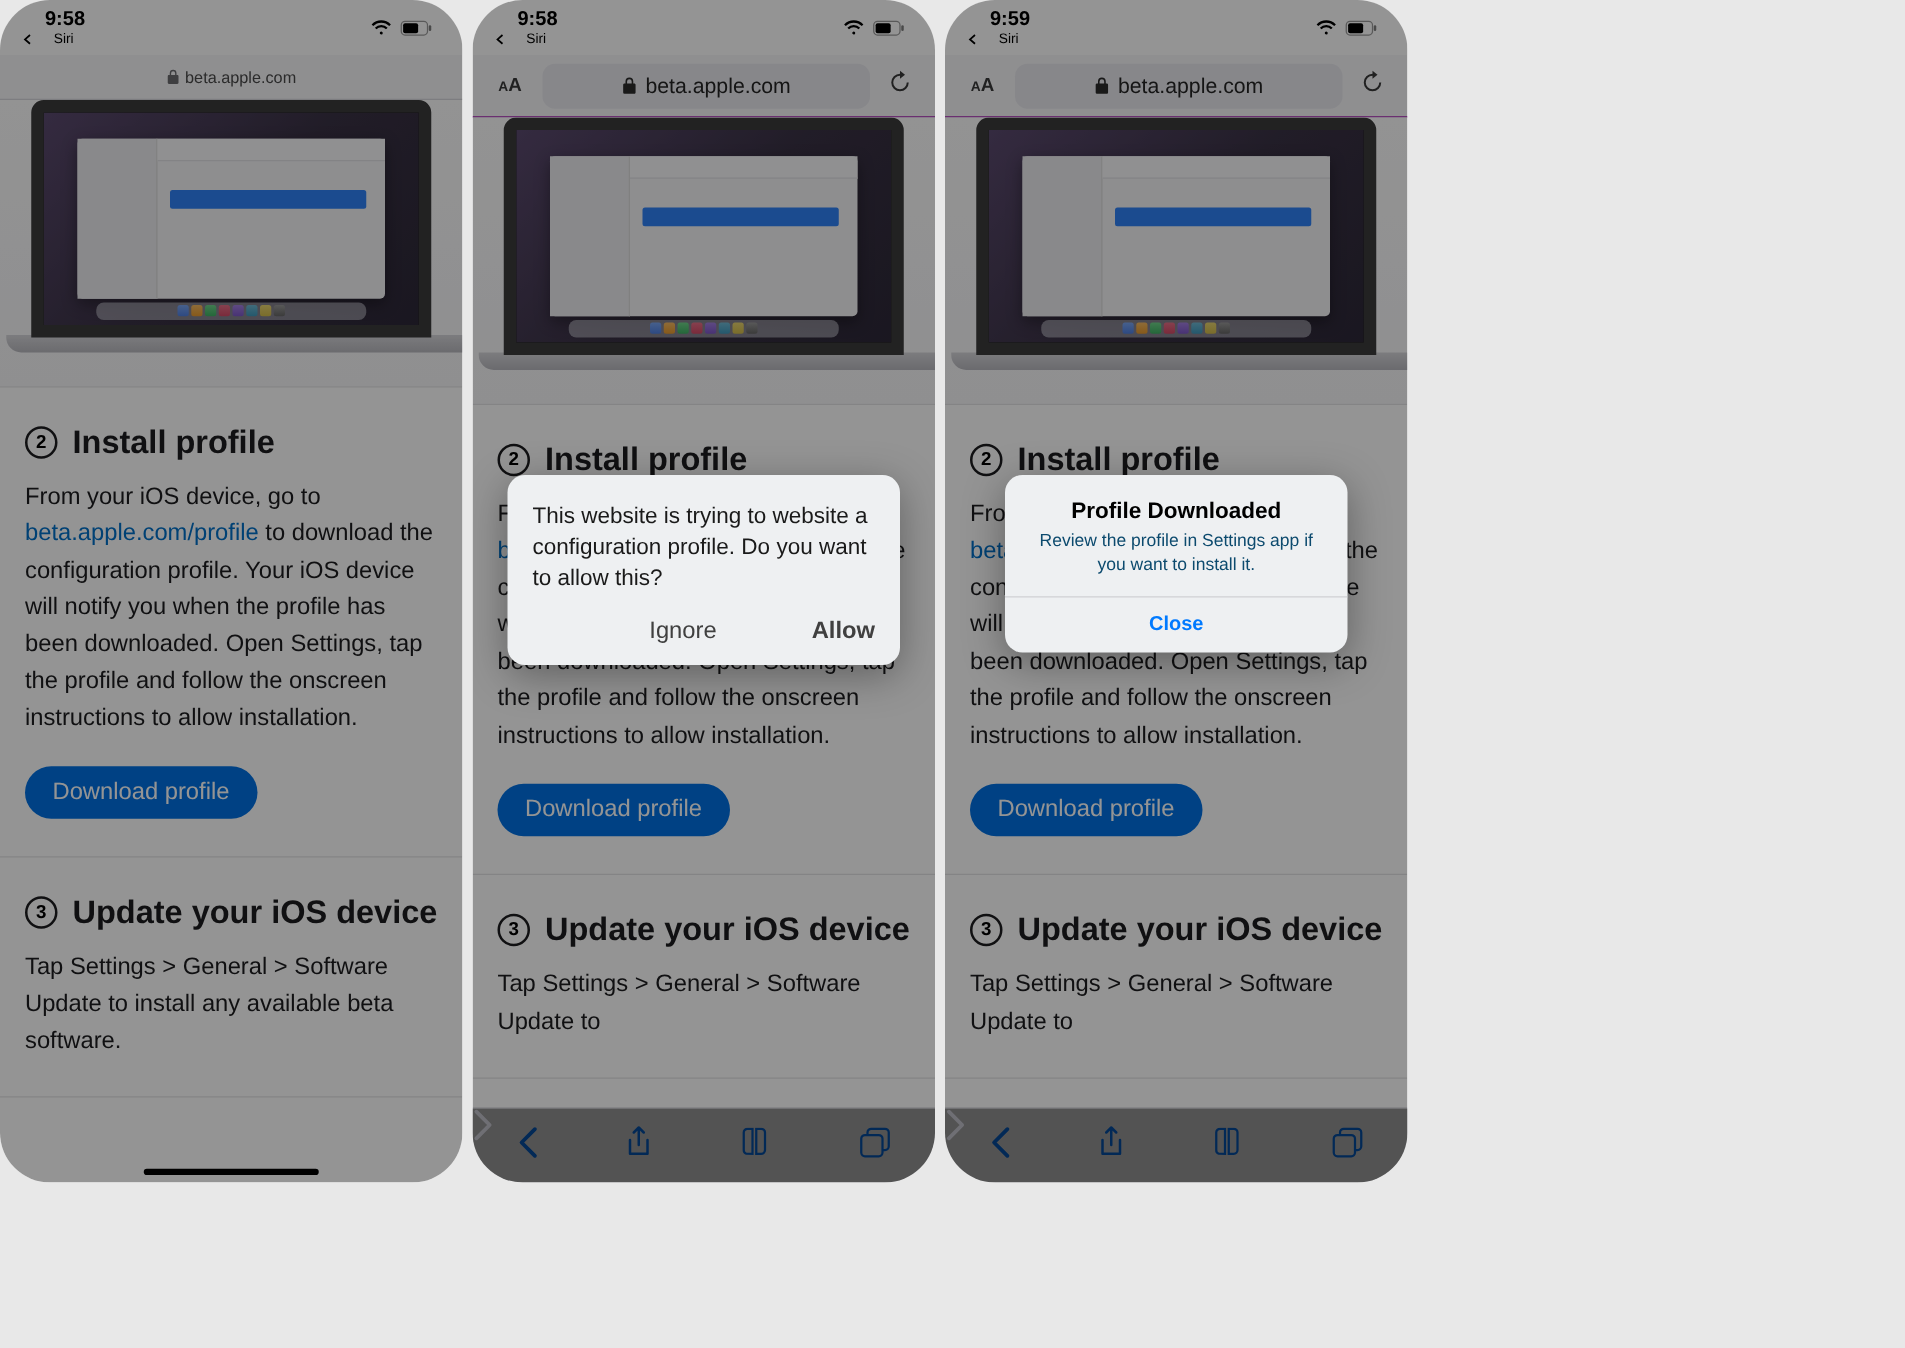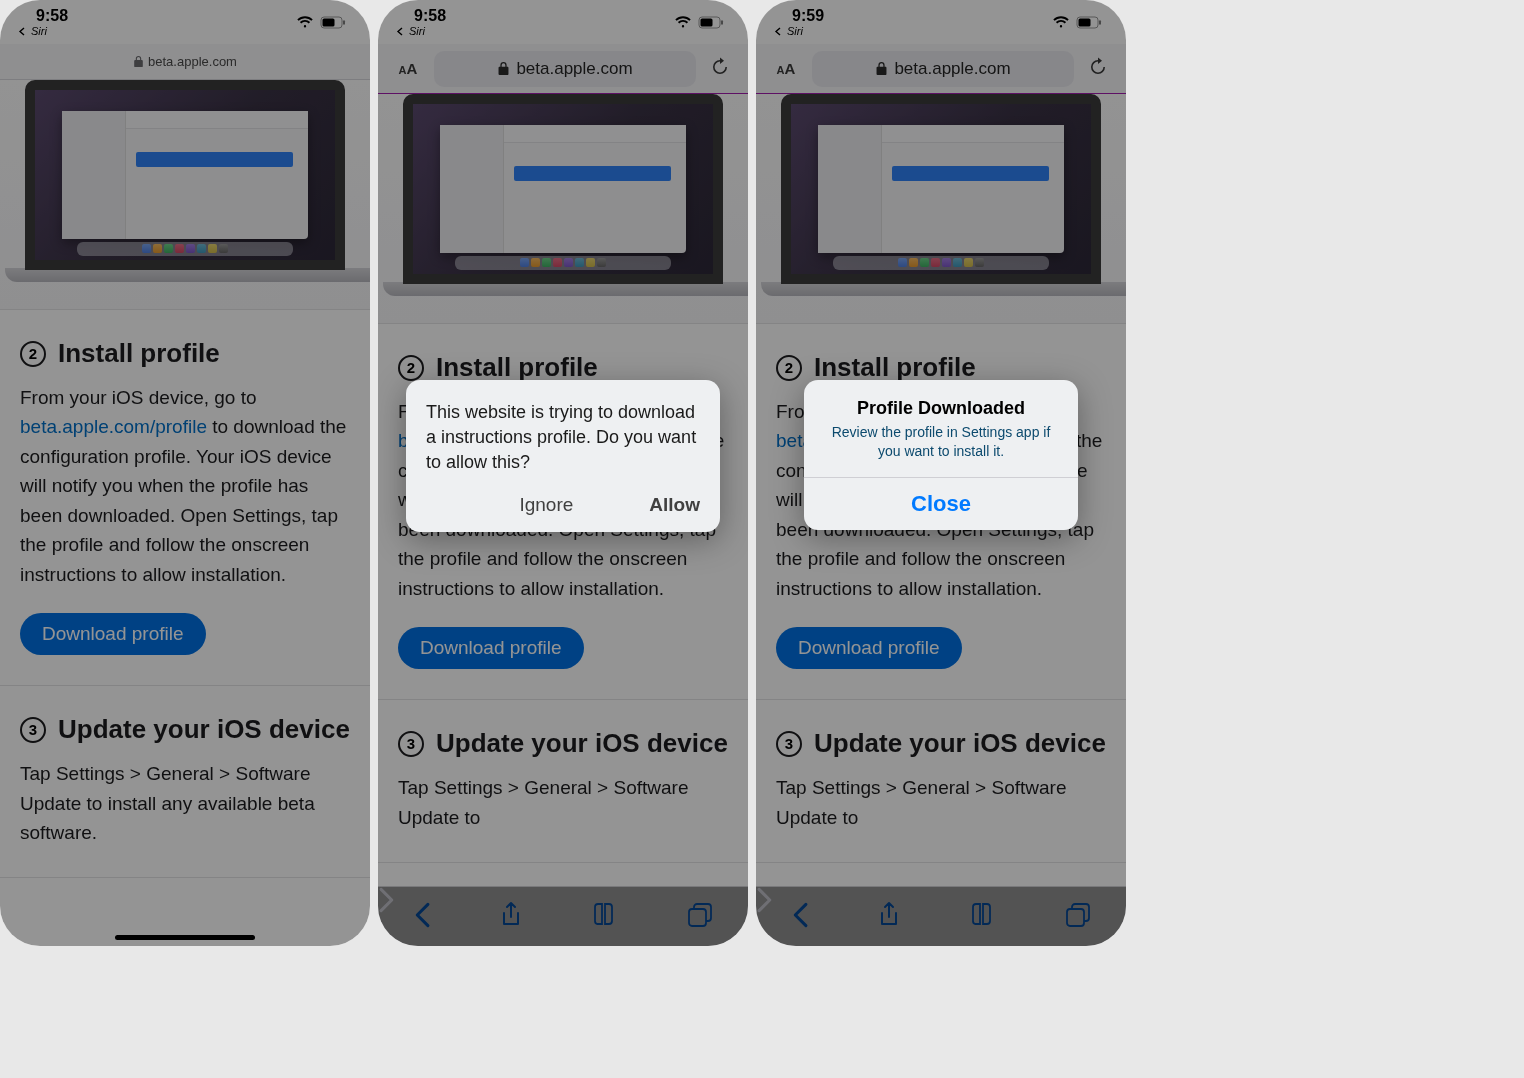--- a/index.html
+++ b/index.html
@@ -37,22 +37,21 @@
   }
   .status-left { display: flex; flex-direction: column; line-height: 1; }
   .status-time { font-size: 16px; }
   .status-back {
     font-size: 11px;
     font-weight: 400;
     margin-top: 2px;
     margin-left: -18px;
     display: flex;
     align-items: center;
-    gap: 6px;
-    font-style: italic;
+    gap: 18px;
   }
   .status-right { display: flex; align-items: center; gap: 6px; }
   .wifi-icon, .battery-icon { display: inline-flex; }
 
   
   .urlbar {
     height: 50px;
     display: flex;
     align-items: center;
     padding: 0 12px;
@@ -263,21 +262,21 @@
     border-radius: 14px;
     overflow: hidden;
     box-shadow: 0 8px 32px rgba(0,0,0,0.35);
     text-align: center;
   }
   .alert2 .ttl { font-size: 18px; font-weight: 700; padding: 18px 18px 4px; text-align: center; }
   .alert2 .sub { font-size: 14px; color: #0c4a6e; padding: 0 24px 16px; line-height: 1.35; }
   .alert2 .close {
     border-top: 1px solid #cfcfd4;
     padding: 13px 0;
-    font-size: 22px;
+    font-size: 16px;
     font-weight: 600;
     color: #007aff;
   }
 
   
   .lock { width: 11px; height: 13px; }
 </style>
 </head>
 <body>
 
@@ -468,21 +467,21 @@
         </svg></span>
     <span class="tb"><svg width="26" height="26" viewBox="0 0 26 26">
           <rect x="7" y="2" width="17" height="17" rx="3" stroke="#0a7bff" stroke-width="1.8" fill="none"></rect>
           <rect x="2" y="7" width="17" height="17" rx="3" stroke="#0a7bff" stroke-width="1.8" fill="#f7f7f9"></rect>
         </svg></span>
   </div>
 
   <div class="dim"></div>
 
   <div class="alert">
-    <div class="msg">This website is trying to download a instructions profile. Do you want to allow this?</div>
+    <div class="msg">This website is trying to website a configuration profile. Do you want to allow this?</div>
     <div class="btns">
       <span>Ignore</span>
       <span class="bold">Allow</span>
     </div>
   </div>
 </div>
 
 <div class="phone p3">
   <div class="statusbar">
     <div class="status-left">

